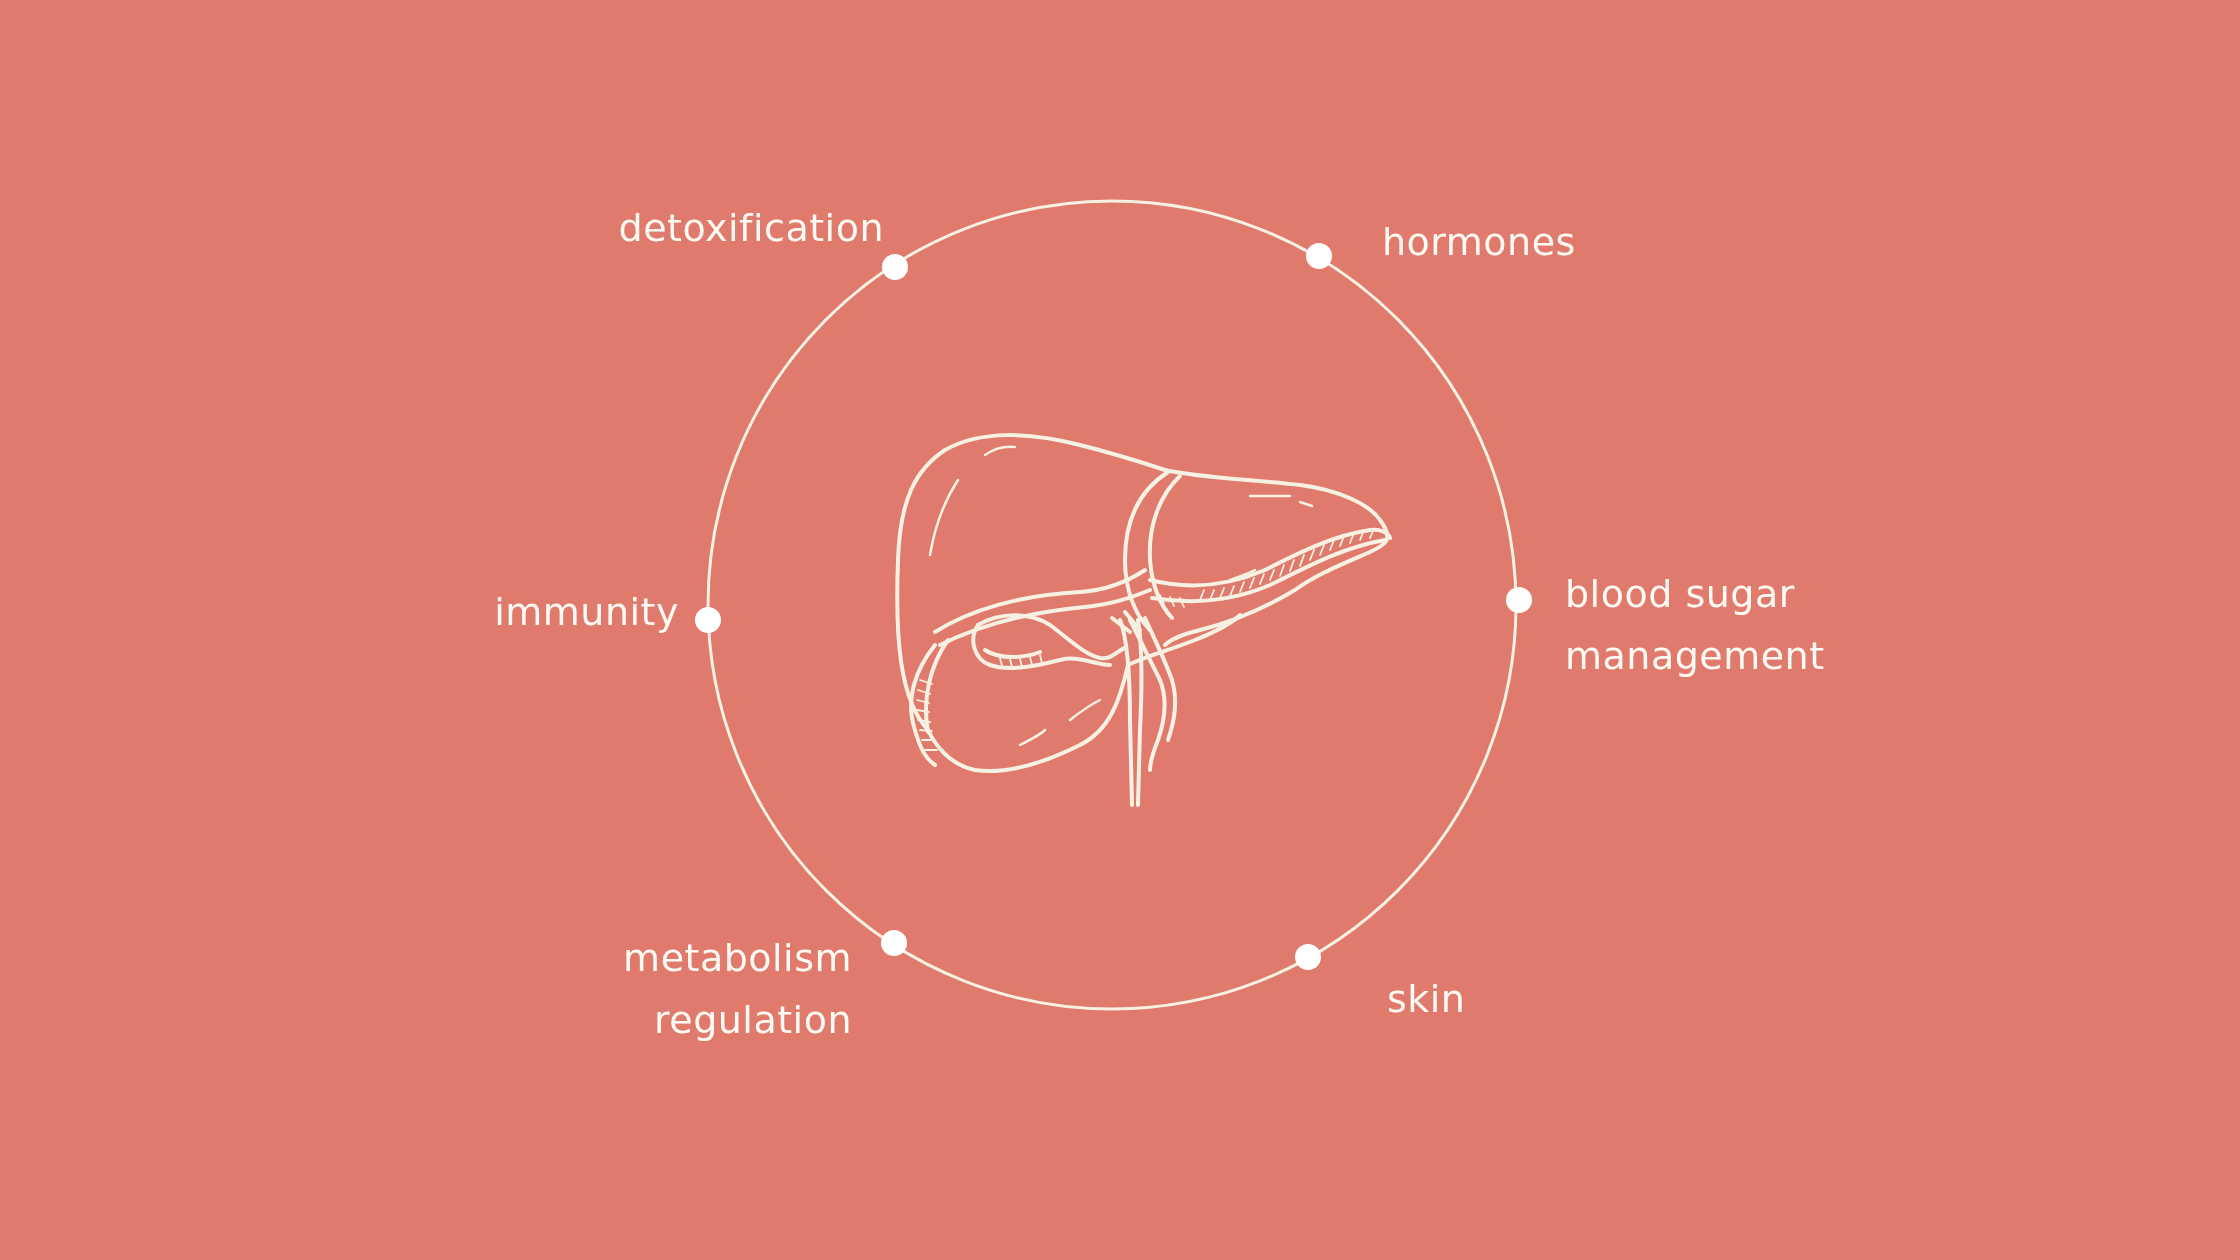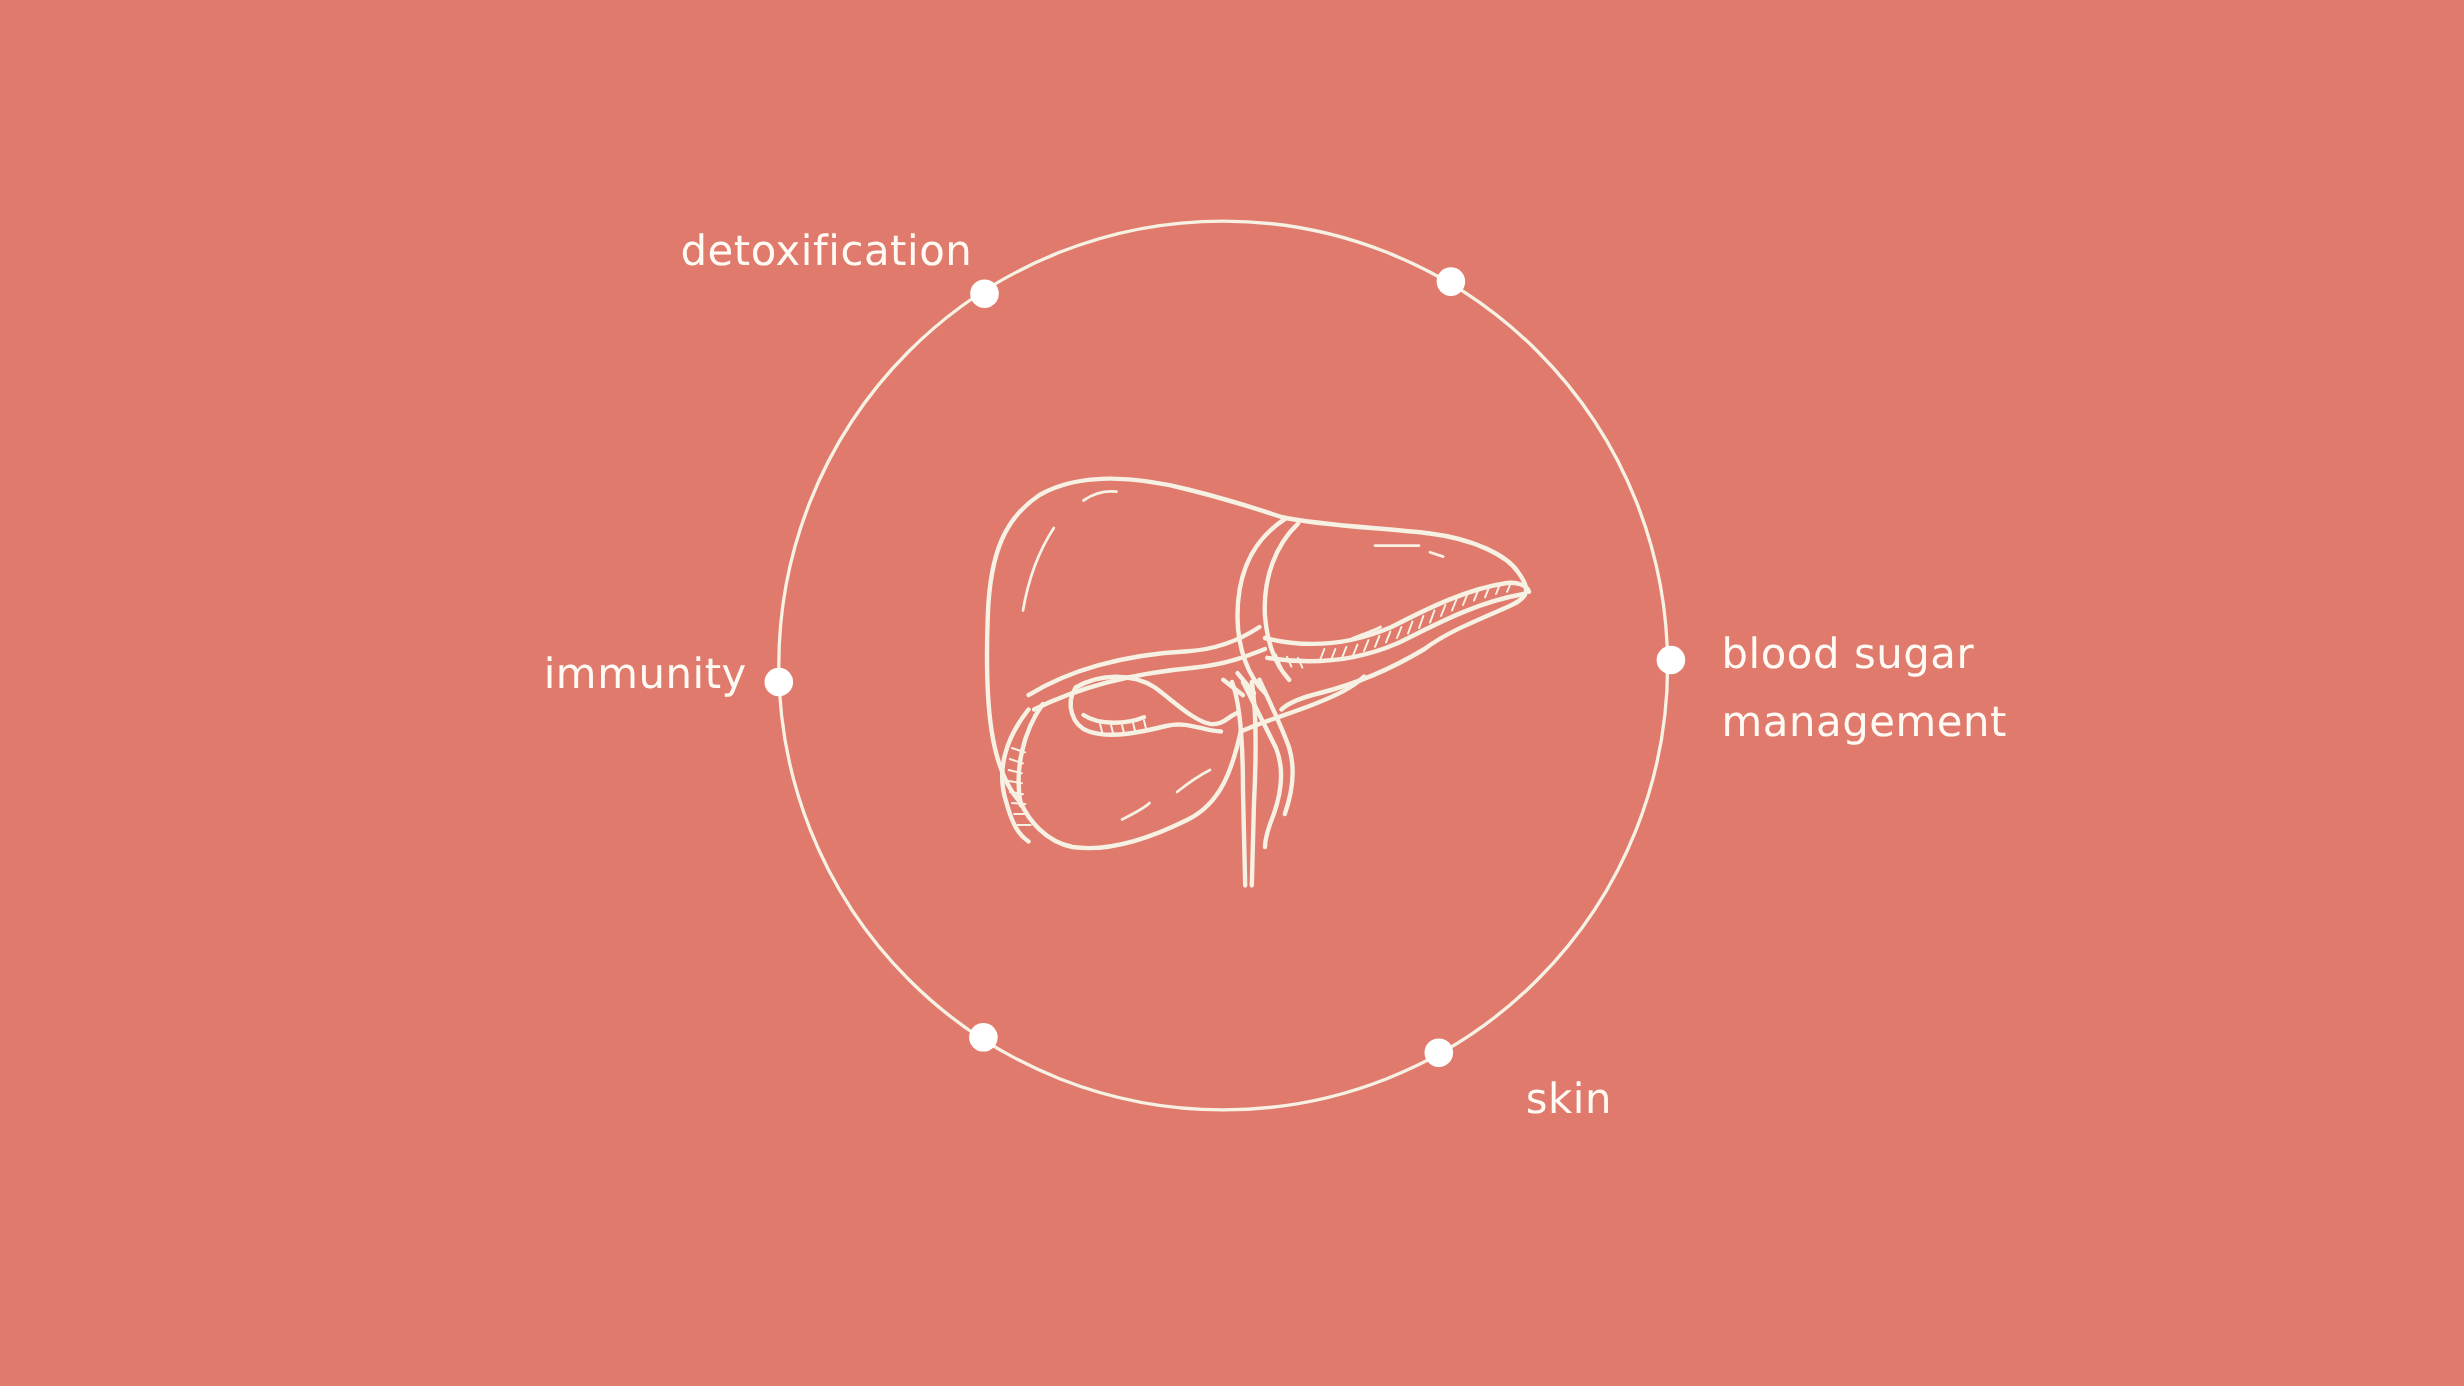--- a/index.html
+++ b/index.html
@@ -96,27 +96,34 @@
         <path d="M 1000 658 L 1002 666 M 1010 659 L 1012 667 M 1020 659 L 1022 667 M 1030 657 L 1032 665 M 1040 655 L 1042 663"></path>
         <path d="M 1160 595 L 1164 605 M 1170 597 L 1174 606 M 1180 598 L 1184 607"></path>
       </g>
     </g>
   </svg>
 
   <div class="label r" style="right: 1368px; top: 197px;">
     <span>detoxification</span>
   </div>
 
+  <div class="label l" style="left: 1382px; top: 211px;">
+    <span>hormones</span>
+  </div>
 
   <div class="label l" style="left: 1565px; top: 563px;">
     <span>blood sugar</span>
     <span>management</span>
   </div>
 
   <div class="label r" style="right: 1573px; top: 581px;">
     <span>immunity</span>
   </div>
 
+  <div class="label r" style="right: 1400px; top: 927px;">
+    <span>metabolism</span>
+    <span>regulation</span>
+  </div>
 
   <div class="label l" style="left: 1348px; top: 968px; margin-left: 39px;">
     <span>skin</span>
   </div>
 </div>
 
 </body></html>

